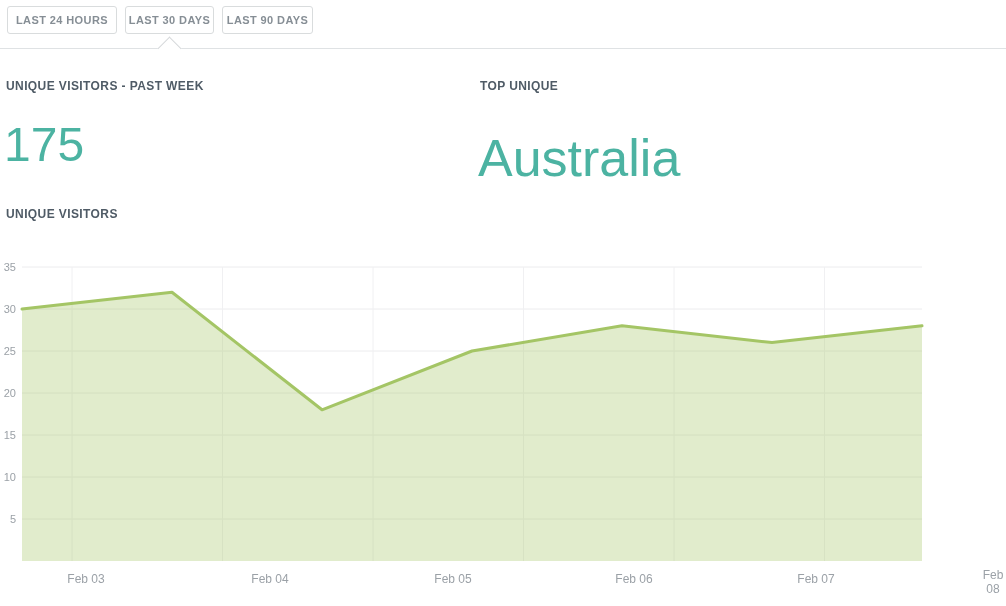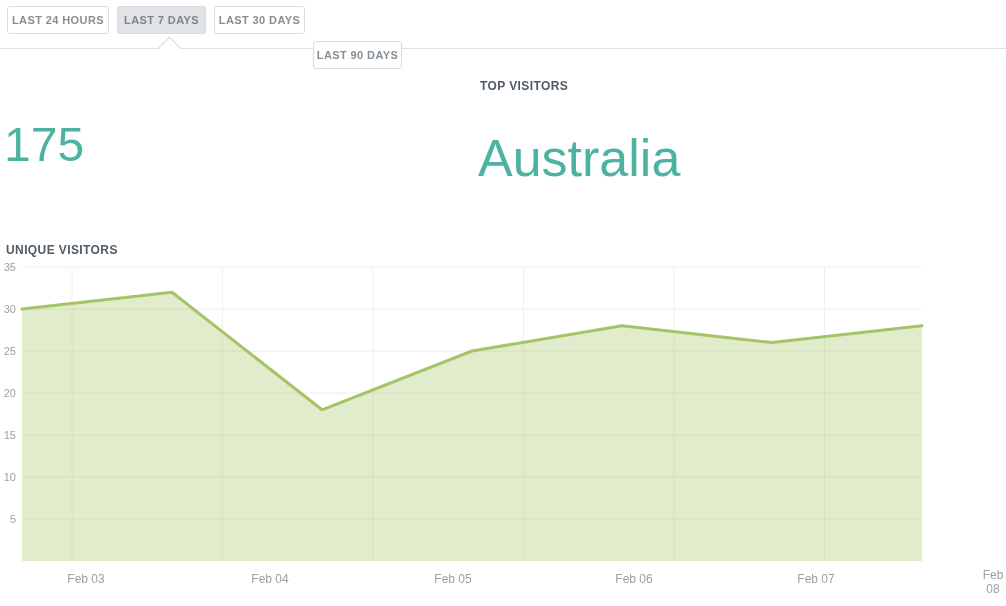--- a/index.html
+++ b/index.html
@@ -8,62 +8,62 @@
     font-family:"Liberation Sans",sans-serif;overflow:hidden;
   }
   
   #tabbar{position:absolute;left:7px;top:6px;display:flex;gap:8px;z-index:3;}
   .tab{
     box-sizing:border-box;height:28px;display:flex;align-items:center;justify-content:center;
     background:#ffffff;border:1px solid #d9dcdd;border-radius:3px;
     font-size:11px;font-weight:bold;letter-spacing:.4px;color:#868e95;
     cursor:pointer;white-space:nowrap;
   }
-  .tab:nth-child(1){width:102px;}
+  .tab:nth-child(1){width:110px;}
   .tab:nth-child(2){width:89px;}
   .tab:nth-child(3){width:91px;}
   .tab:nth-child(4){width:89px;margin-top:35px;}
   .tab.active{background:#e1e3e6;border-color:#dadce0;color:#7d858c;}
   #divider{position:absolute;left:0;right:0;top:48px;border-top:1px solid #dfe2e4;z-index:1;}
   #notch{
     position:absolute;left:161px;top:40px;width:16px;height:16px;background:#ffffff;
     border-top:1px solid #d6d9db;border-left:1px solid #d6d9db;
     transform:rotate(45deg);z-index:2;
   }
   
   .stat-label{
     position:absolute;top:79px;font-size:12px;font-weight:bold;letter-spacing:.4px;color:#4f5b66;
   }
   .stat-value{position:absolute;color:#4cb3a2;line-height:1;}
   #stat-left-label{left:6px;}
   #stat-left-value{left:4px;top:101px;font-size:48px;margin-top:20px;}
   #stat-right-label{left:480px;}
   #stat-right-value{left:478px;top:98px;font-size:52px;margin-top:34px;}
   
-  #chart-title{position:absolute;left:6px;top:207px;font-size:12px;font-weight:bold;letter-spacing:.4px;color:#4f5b66;margin-top:36px;}
+  #chart-title{position:absolute;left:6px;top:207px;font-size:12px;font-weight:bold;letter-spacing:.4px;color:#4f5b66;}
   #chart-wrap{position:absolute;left:0;top:240px;width:1006px;height:366px;}
   #chart-svg{display:block;}
   #chart-svg text{font-family:"Liberation Sans",sans-serif;}
 </style>
 </head>
 <body>
 
 <div id="page">
 
   <div id="tabbar">
     <div class="tab">LAST 24 HOURS</div>
-    <div class="tab active">LAST 7 DAYS</div>
     <div class="tab">LAST 30 DAYS</div>
     <div class="tab">LAST 90 DAYS</div>
   </div>
   <div id="divider"></div>
   <div id="notch"></div>
 
+  <div id="stat-left-label" class="stat-label">UNIQUE VISITORS - PAST WEEK</div>
   <div id="stat-left-value" class="stat-value">175</div>
-  <div id="stat-right-label" class="stat-label">TOP VISITORS</div>
+  <div id="stat-right-label" class="stat-label">TOP UNIQUE</div>
   <div id="stat-right-value" class="stat-value">Australia</div>
 
   <div id="chart-title">UNIQUE VISITORS</div>
   <div id="chart-wrap">
     <svg id="chart-svg" width="1006" height="366" viewBox="0 0 1006 366">
         <line x1="22" y1="279" x2="922" y2="279" stroke="#ececee" stroke-width="1"></line>
         <line x1="22" y1="237" x2="922" y2="237" stroke="#ececee" stroke-width="1"></line>
         <line x1="22" y1="195" x2="922" y2="195" stroke="#ececee" stroke-width="1"></line>
         <line x1="22" y1="153" x2="922" y2="153" stroke="#ececee" stroke-width="1"></line>
         <line x1="22" y1="111" x2="922" y2="111" stroke="#ececee" stroke-width="1"></line>

